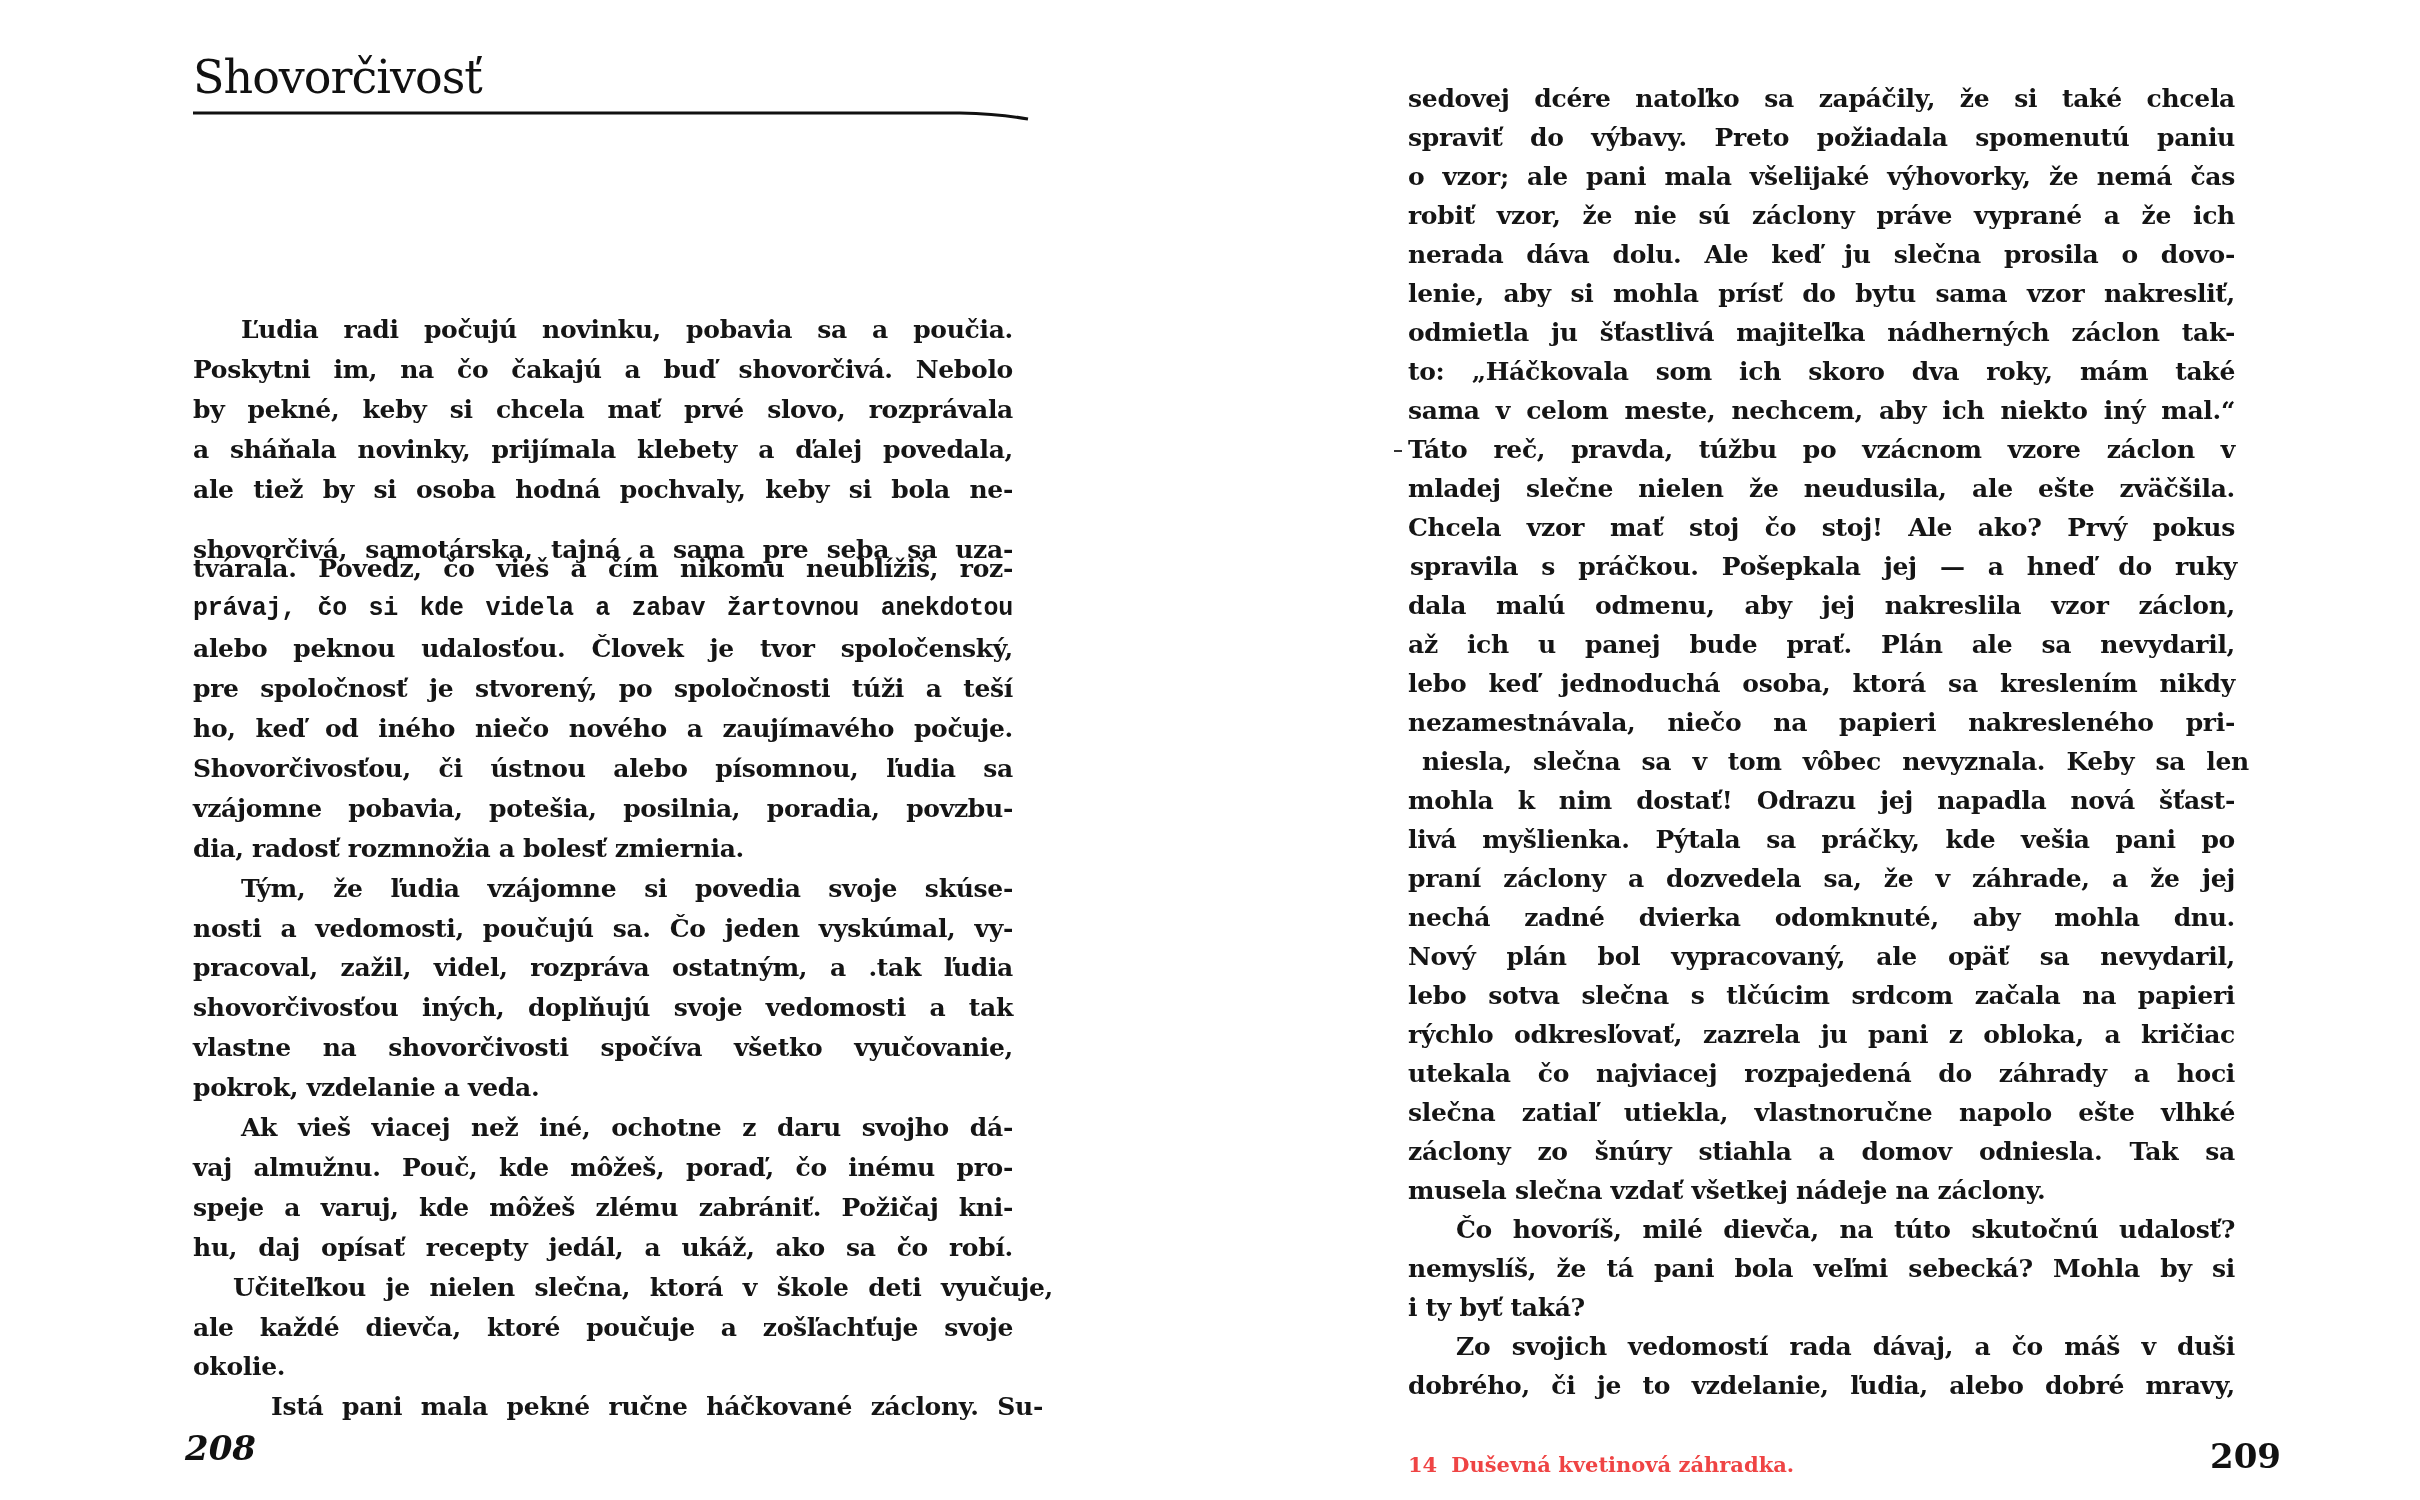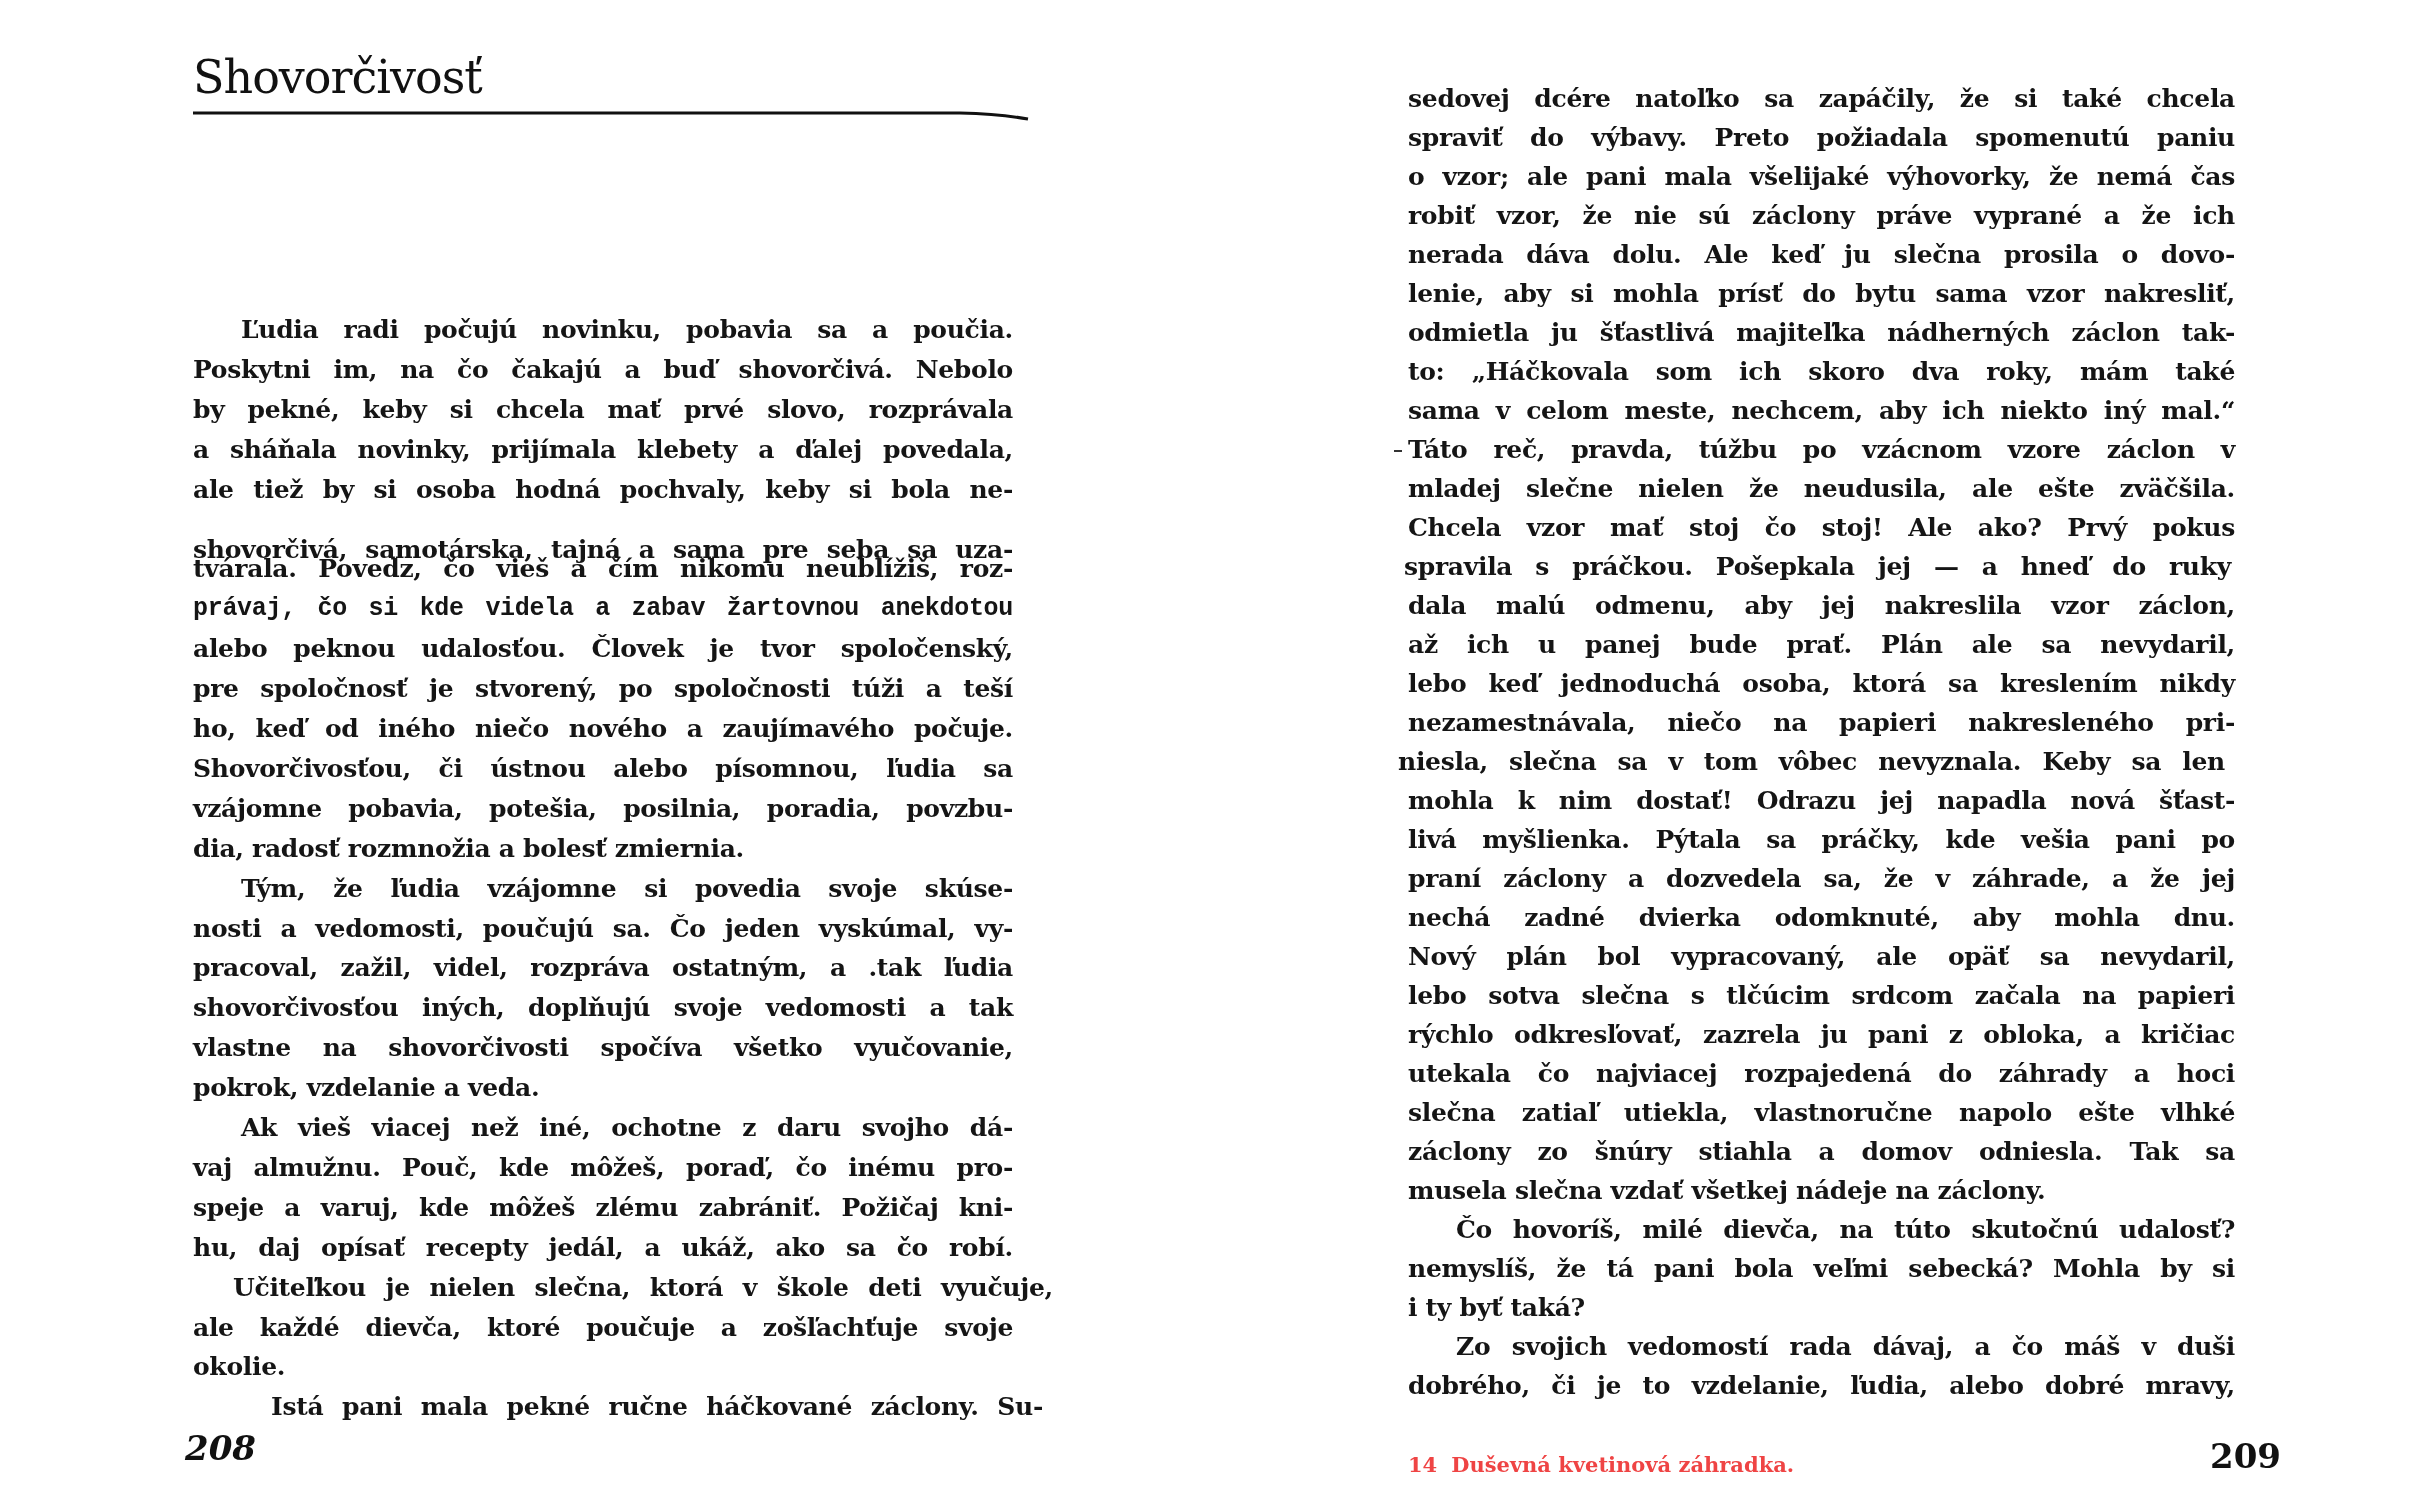--- a/index.html
+++ b/index.html
@@ -83,26 +83,26 @@
       <div class="line" style="left: 198px; width: 827px; top: 157px;">o vzor; ale pani mala všelijaké výhovorky, že nemá čas</div>
       <div class="line" style="left: 198px; width: 827px; top: 196px;">robiť vzor, že nie sú záclony práve vyprané a že ich</div>
       <div class="line" style="left: 198px; width: 827px; top: 235px;">nerada dáva dolu. Ale keď ju slečna prosila o dovo-</div>
       <div class="line" style="left: 198px; width: 827px; top: 274px;">lenie, aby si mohla prísť do bytu sama vzor nakresliť,</div>
       <div class="line" style="left: 198px; width: 827px; top: 313px;">odmietla ju šťastlivá majiteľka nádherných záclon tak-</div>
       <div class="line" style="left: 198px; width: 827px; top: 352px;">to: „Háčkovala som ich skoro dva roky, mám také</div>
       <div class="line" style="left: 198px; width: 827px; top: 391px;">sama v celom meste, nechcem, aby ich niekto iný mal.“</div>
       <div class="line" style="left: 198px; width: 827px; top: 430px;">Táto reč, pravda, túžbu po vzácnom vzore záclon v</div>
       <div class="line" style="left: 198px; width: 827px; top: 469px;">mladej slečne nielen že neudusila, ale ešte zväčšila.</div>
       <div class="line" style="left: 198px; width: 827px; top: 508px;">Chcela vzor mať stoj čo stoj! Ale ako? Prvý pokus</div>
-      <div class="line" style="left: 194px; width: 827px; top: 547px;">spravila s práčkou. Pošepkala jej — a hneď do ruky</div>
+      <div class="line" style="left: 200px; width: 827px; top: 547px;">spravila s práčkou. Pošepkala jej — a hneď do ruky</div>
       <div class="line" style="left: 198px; width: 827px; top: 586px;">dala malú odmenu, aby jej nakreslila vzor záclon,</div>
       <div class="line" style="left: 198px; width: 827px; top: 625px;">až ich u panej bude prať. Plán ale sa nevydaril,</div>
       <div class="line" style="left: 198px; width: 827px; top: 664px;">lebo keď jednoduchá osoba, ktorá sa kreslením nikdy</div>
       <div class="line" style="left: 198px; width: 827px; top: 703px;">nezamestnávala, niečo na papieri nakresleného pri-</div>
-      <div class="line" style="left: 188px; width: 827px; top: 742px;">niesla, slečna sa v tom vôbec nevyznala. Keby sa len</div>
+      <div class="line" style="left: 212px; width: 827px; top: 742px;">niesla, slečna sa v tom vôbec nevyznala. Keby sa len</div>
       <div class="line" style="left: 198px; width: 827px; top: 781px;">mohla k nim dostať! Odrazu jej napadla nová šťast-</div>
       <div class="line" style="left: 198px; width: 827px; top: 820px;">livá myšlienka. Pýtala sa práčky, kde vešia pani po</div>
       <div class="line" style="left: 198px; width: 827px; top: 859px;">praní záclony a dozvedela sa, že v záhrade, a že jej</div>
       <div class="line" style="left: 198px; width: 827px; top: 898px;">nechá zadné dvierka odomknuté, aby mohla dnu.</div>
       <div class="line" style="left: 198px; width: 827px; top: 937px;">Nový plán bol vypracovaný, ale opäť sa nevydaril,</div>
       <div class="line" style="left: 198px; width: 827px; top: 976px;">lebo sotva slečna s tlčúcim srdcom začala na papieri</div>
       <div class="line" style="left: 198px; width: 827px; top: 1015px;">rýchlo odkresľovať, zazrela ju pani z obloka, a kričiac</div>
       <div class="line" style="left: 198px; width: 827px; top: 1054px;">utekala čo najviacej rozpajedená do záhrady a hoci</div>
       <div class="line" style="left: 198px; width: 827px; top: 1093px;">slečna zatiaľ utiekla, vlastnoručne napolo ešte vlhké</div>
       <div class="line" style="left: 198px; width: 827px; top: 1132px;">záclony zo šnúry stiahla a domov odniesla. Tak sa</div>

